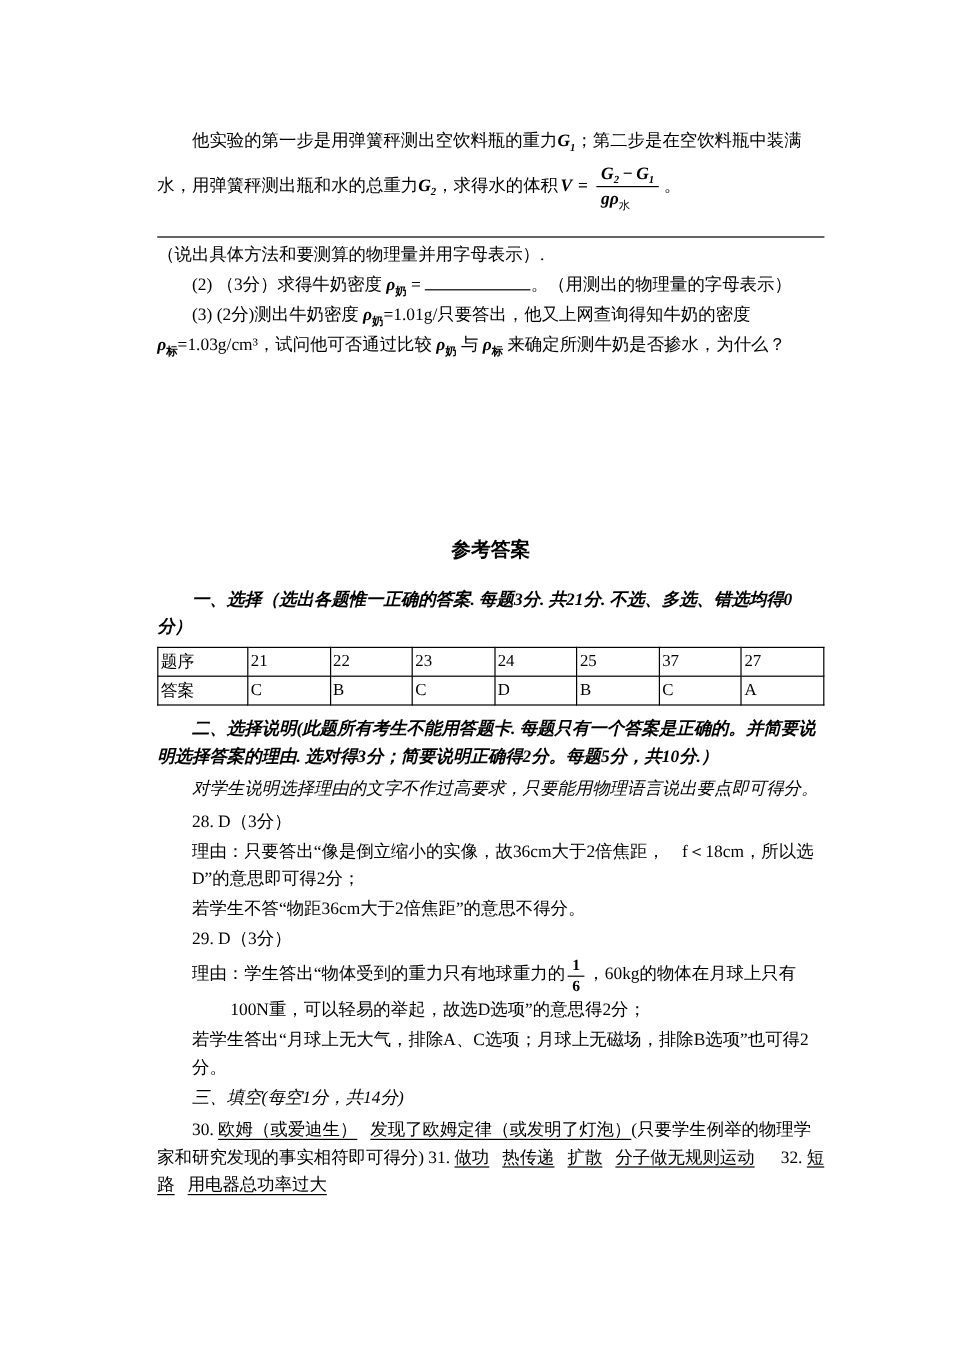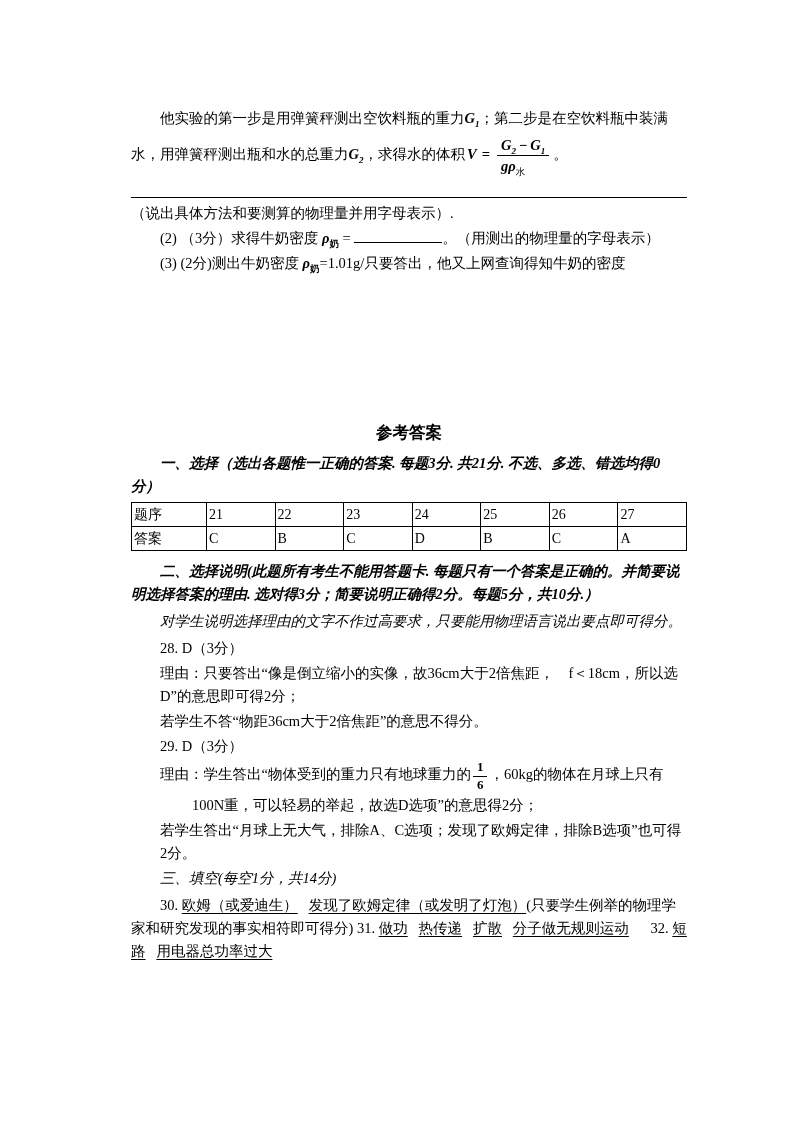--- a/index.html
+++ b/index.html
@@ -16,21 +16,21 @@
     position: absolute;
     left: 131px; top: 107px; width: 556px;
     font-size: 14.5px;
   }
   .p { line-height: 23px; margin: 0 0 2px 0; white-space: pre-wrap; }
   .indent { text-indent: 2em; }
   .ml2 { margin-left: 2em; }
   .ml4 { margin-left: 4.2em; }
   .bold { font-weight: bold; }
 
-  .heading { font-size: 16.5px; font-weight: bold; line-height: 25px; margin: 145px 0 7px 0; text-align: center; }
+  .heading { font-size: 16.5px; font-weight: bold; line-height: 25px; margin: 145px 0 19px 0; text-align: center; }
 
   .var { font-style: italic; font-weight: bold; }
   sub { font-size: 9px; line-height: 0; }
   sub.cjk { font-style: normal; font-size: 9.5px; }
 
   .formula-line { margin: 6px 0 11px 0; }
   .formula { display: inline-block; vertical-align: middle; margin: 0 2px; }
   .feq { font-weight: bold; margin: 0 5px; }
   .minus { font-weight: bold; margin: 0 3px; }
   .frac { display: inline-block; vertical-align: middle; line-height: 1.25; margin: 0 2px; }
@@ -66,20 +66,21 @@
 
 
     <div class="rule"></div>
 
     <div class="p"><span>（说出具体方法和要测算的物理量并用字母表示）.</span></div>
 
     <div class="p indent"><span>(2) （3分）求得牛奶密度 </span><span class="var"><span>ρ</span><sub class="cjk">奶</sub></span><span> = </span><span class="blank blank-med"></span><span>。（用测出的物理量的字母表示）</span></div>
 
     <div class="p indent"><span>(3) (2分)测出牛奶密度 </span><span class="var"><span>ρ</span><sub class="cjk">奶</sub></span><span>=1.01g/只要答出，他又上网查询得知牛奶的密度</span></div>
 
+    <div class="p"><span class="var"><span>ρ</span><sub class="cjk">标</sub></span><span>=1.03g/cm³，试问他可否通过比较 </span><span class="var"><span>ρ</span><sub class="cjk">奶</sub></span><span> 与 </span><span class="var"><span>ρ</span><sub class="cjk">标</sub></span><span> 来确定所测牛奶是否掺水，为什么？</span></div>
 
     <div class="heading">参考答案</div>
 
     <div class="p bold indent mb4">一、选择（选出各题惟一正确的答案. 每题3分. 共21分. 不选、多选、错选均得0分）</div>
 
     <table class="answer-table">
       <colgroup>
           <col style="width:75px">
           <col>
           <col>
@@ -90,21 +91,21 @@
           <col>
         </colgroup>
       <tbody>
           <tr>
         <td>题序</td>
         <td>21</td>
         <td>22</td>
         <td>23</td>
         <td>24</td>
         <td>25</td>
-        <td>26</td>
+        <td>37</td>
         <td>27</td>
       </tr>
       <tr>
         <td>答案</td>
         <td>C</td>
         <td>B</td>
         <td>C</td>
         <td>D</td>
         <td>B</td>
         <td>C</td>
@@ -117,20 +118,20 @@
 
     <div class="p indent mb4">对学生说明选择理由的文字不作过高要求，只要能用物理语言说出要点即可得分。</div>
 
     <div class="p ml2">28. D（3分）</div>
     <div class="p ml2">理由：只要答出“像是倒立缩小的实像，故36cm大于2倍焦距，    f＜18cm，所以选D”的意思即可得2分；</div>
     <div class="p ml2">若学生不答“物距36cm大于2倍焦距”的意思不得分。</div>
 
     <div class="p ml2">29. D（3分）</div>
     <div class="p ml2"><span>理由：学生答出“物体受到的重力只有地球重力的</span><span class="frac frac-small"><span class="fnum">1</span><span class="fden">6</span></span><span>，60kg的物体在月球上只有</span></div>
     <div class="p ml4">100N重，可以轻易的举起，故选D选项”的意思得2分；</div>
-    <div class="p ml2">若学生答出“月球上无大气，排除A、C选项；发现了欧姆定律，排除B选项”也可得2分。</div>
+    <div class="p ml2">若学生答出“月球上无大气，排除A、C选项；月球上无磁场，排除B选项”也可得2分。</div>
 
     <div class="p ml2 mb4">三、填空(每空1分，共14分)</div>
 
     <div class="p indent"><span>30. </span><span class="u">欧姆（或爱迪生）</span><span>   </span><span class="u">发现了欧姆定律（或发明了灯泡）</span><span>(只要学生例举的物理学家和研究发现的事实相符即可得分) </span><span>31. </span><span class="u">做功</span><span>   </span><span class="u">热传递</span><span>   </span><span class="u">扩散</span><span>   </span><span class="u">分子做无规则运动</span><span>      32. </span><span class="u">短路</span><span>   </span><span class="u">用电器总功率过大</span></div>
 
   </div>
 </div>
 
 </body></html>

